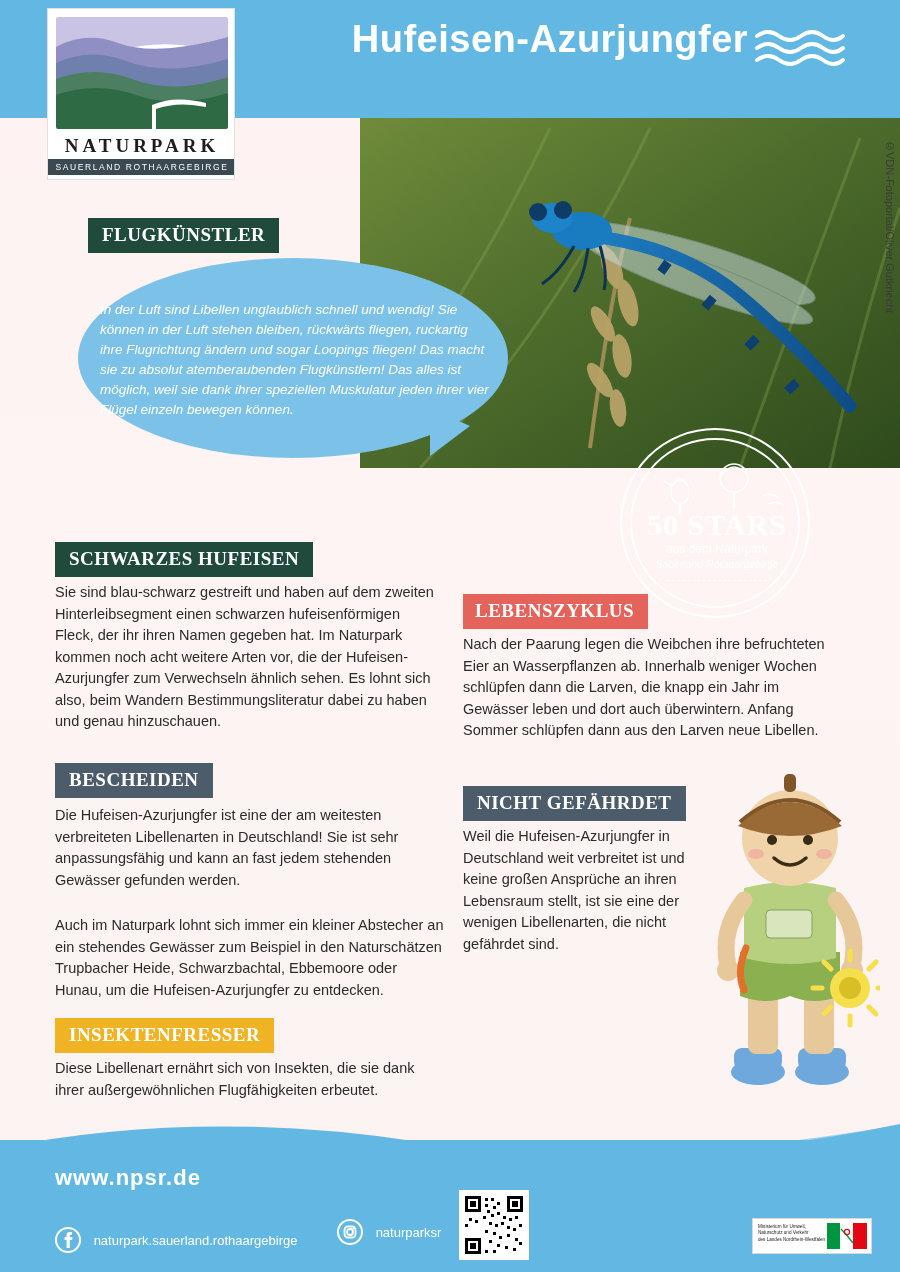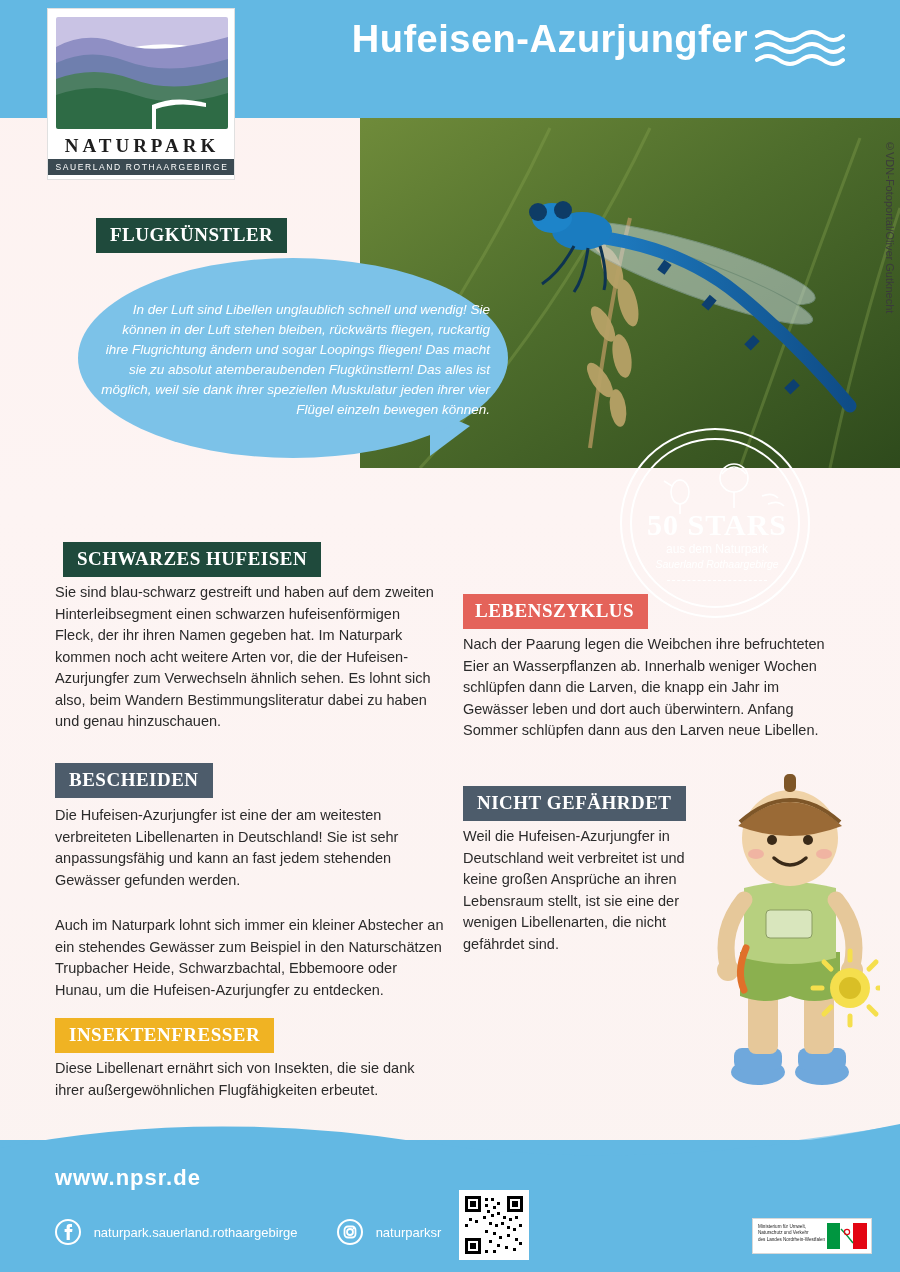--- a/index.html
+++ b/index.html
@@ -70,21 +70,21 @@
   }
   .bubble-tail {
     position: absolute; left: 430px; top: 408px; width: 0; height: 0;
     border-left: 40px solid #7cc2e8;
     border-top: 18px solid transparent;
     border-bottom: 30px solid transparent;
     z-index: 4;
   }
   .bubble-text {
     position: absolute; left: 100px; top: 300px; width: 390px;
-    text-align: right; color: #ffffff; font-style: italic;
+    text-align: left; color: #ffffff; font-style: italic;
     font-size: 13.5px; line-height: 20px; z-index: 6;
   }
 
   
   .stamp {
     position: absolute; left: 620px; top: 428px; width: 190px; height: 190px;
     border-radius: 50%; border: 2px solid #ffffff;
     z-index: 6;
   }
   .stamp-50 { position:absolute; left:0; top:78px; width:190px; text-align:center;
@@ -99,21 +99,21 @@
   .tag {
     position: absolute;
     color: #ffffff;
     font-family: "Liberation Serif", serif;
     font-weight: bold;
     font-size: 19px;
     letter-spacing: .5px;
     padding: 6px 14px 7px 14px;
     white-space: nowrap;
   }
-  .tag.dark   { background: #1f4a3c; margin-left: 8px; }
+  .tag.dark   { background: #1f4a3c; }
   .tag.red    { background: #e4635a; padding-left: 12px; }
   .tag.slate  { background: #4d5c6b; text-align: center; }
   .tag.yellow { background: #f0b323; }
 
   .body-text {
     position: absolute;
     font-size: 14.5px;
     line-height: 21.5px;
     color: #2b2b2b;
   }
@@ -335,21 +335,21 @@
   </svg>
 
   <div class="footer">
     <svg width="900" height="40" viewBox="0 0 900 40" style="position:absolute;top:-22px;left:0;">
       <path d="M0 30 q200 -40 420 -6 q230 34 480 -18 v36 H0 z" fill="#63b8e3"></path>
     </svg>
   </div>
 
   <div class="footer-url">www.npsr.de</div>
 
-  <div class="social" style="left:55px;">
+  <div class="social" style="left:55px;margin-top:8px;">
     <span class="circ">
       <svg width="22" height="22" viewBox="0 0 22 22" style="position:absolute;left:0;top:0;">
         <path d="M13 6h2V3h-2.6C10.6 3 9.6 4.2 9.6 6.2V8H7.6v3h2v8h3.2v-8h2.3l.4-3h-2.7V6.6c0-.4.2-.6.6-.6z" fill="#ffffff"></path>
       </svg>
     </span>
     <span class="lbl">naturpark.sauerland.rothaargebirge</span>
   </div>
 
   <div class="social" style="left:337px;">
     <span class="circ">

